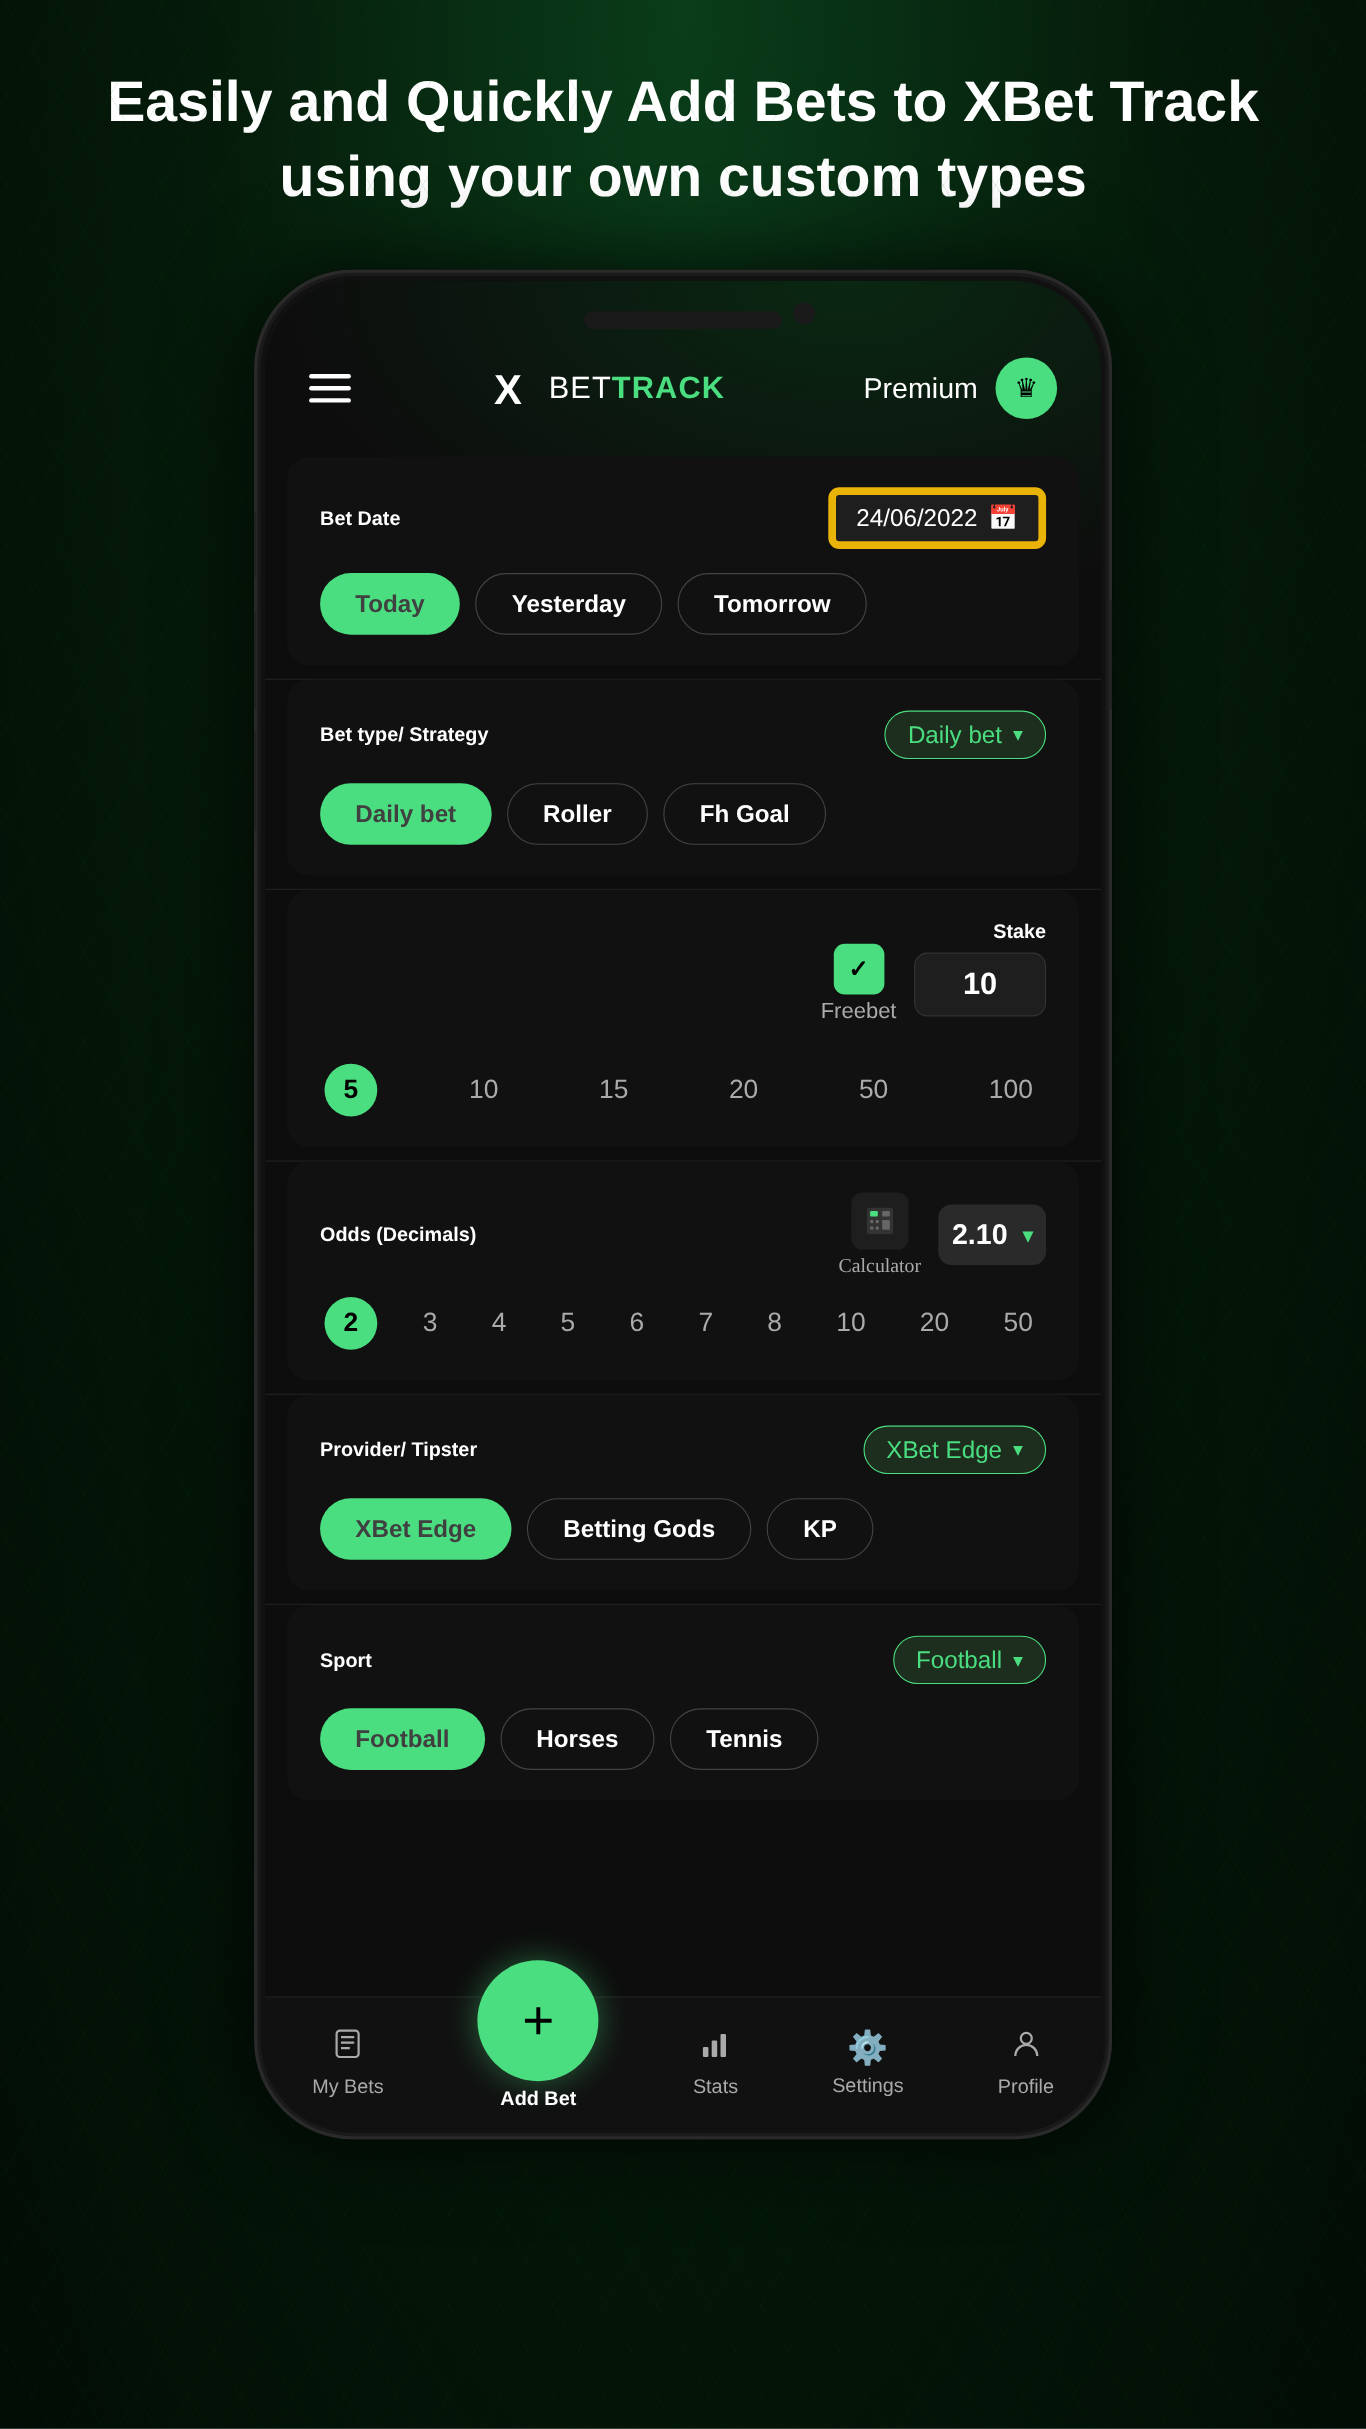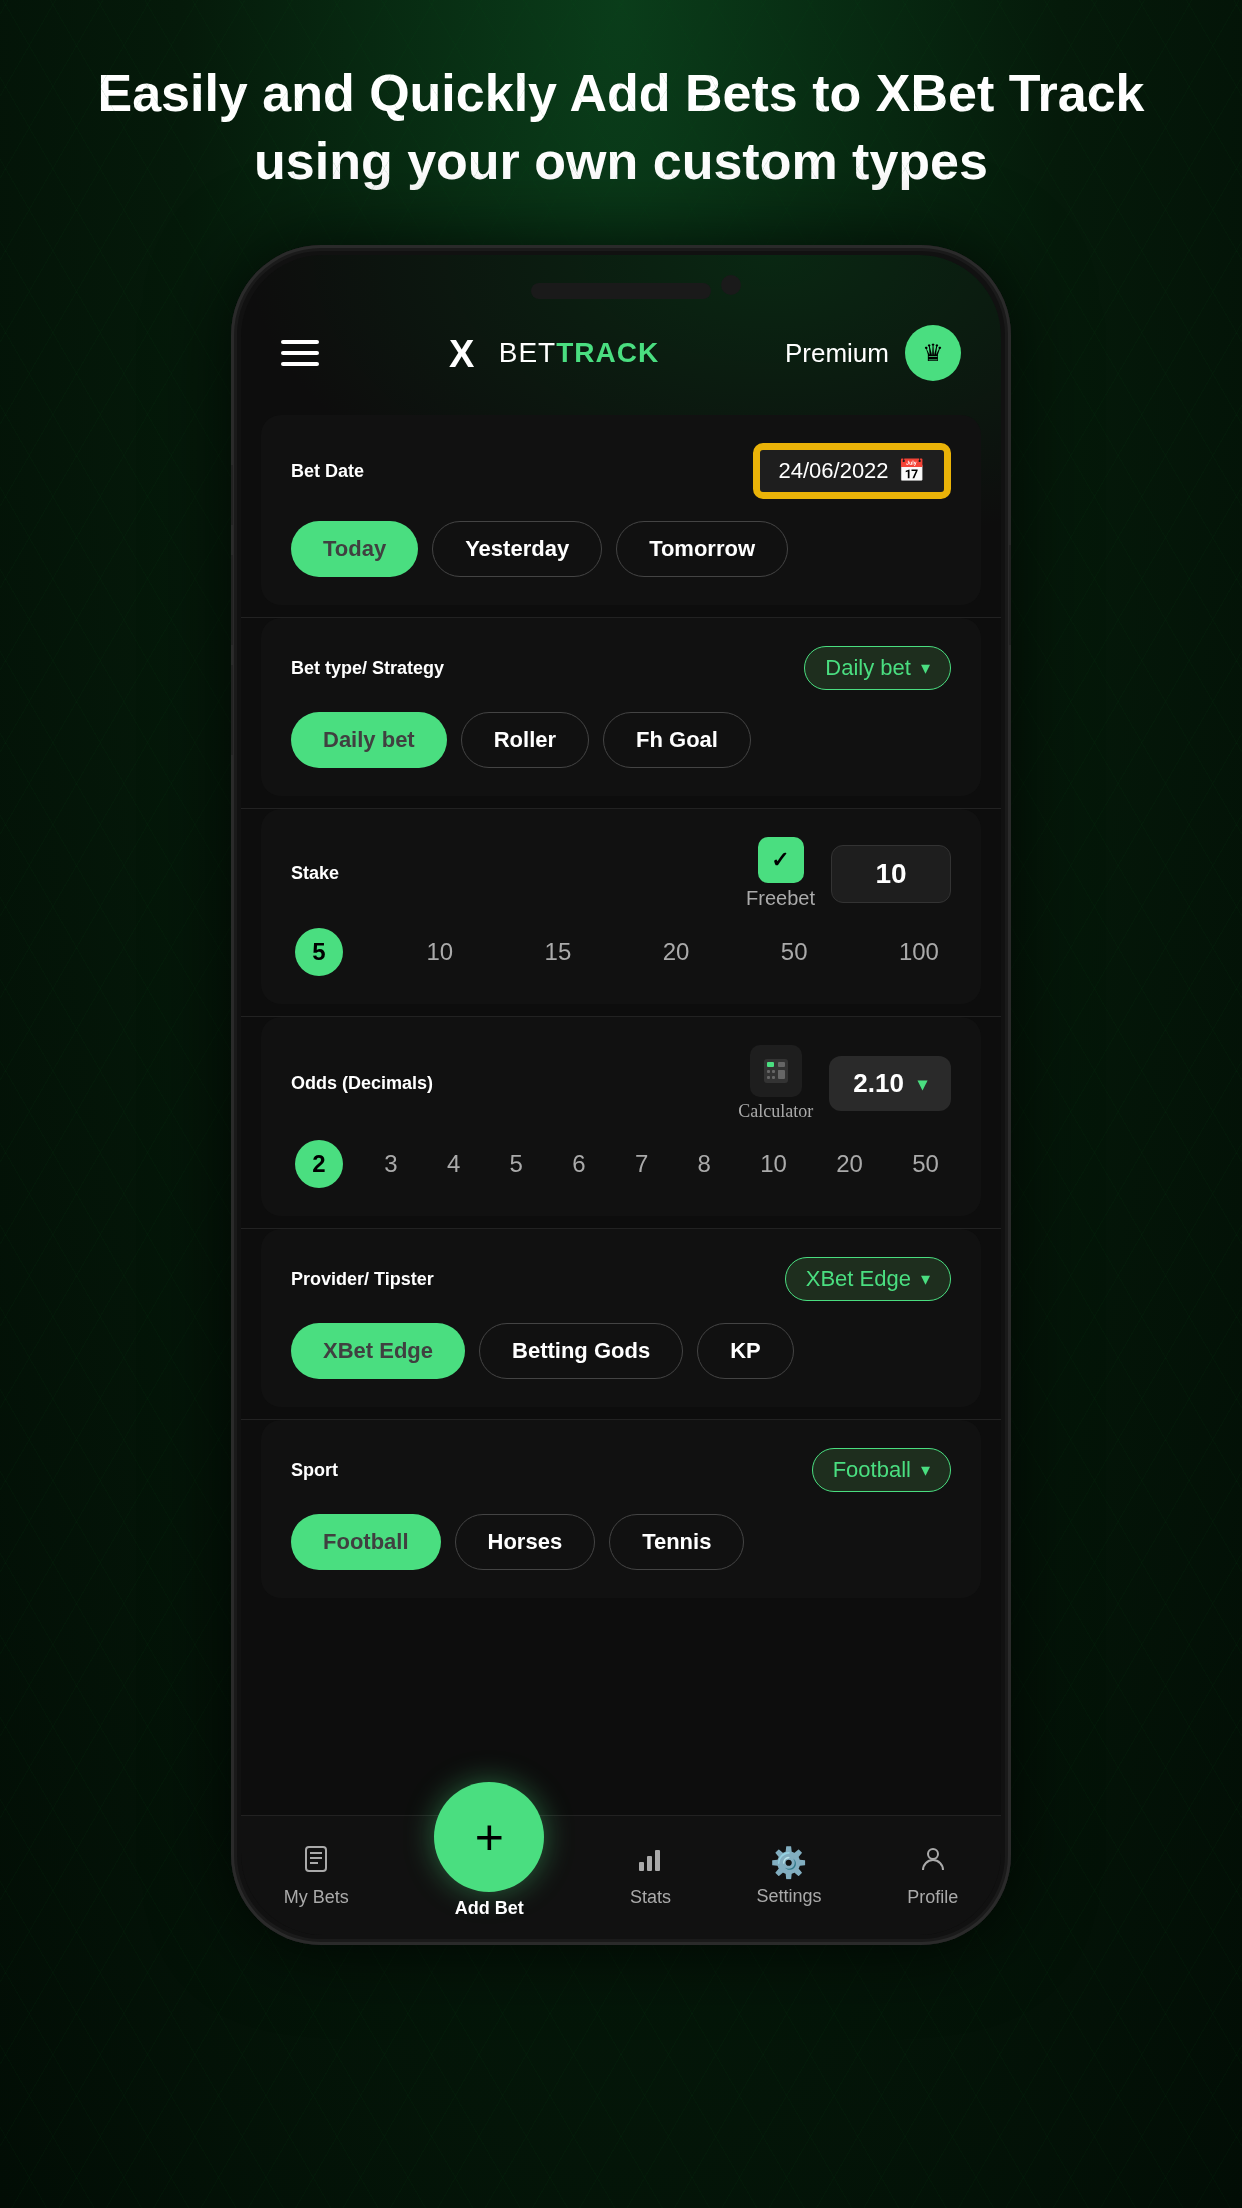--- a/index.html
+++ b/index.html
@@ -230,23 +230,24 @@
     }
     .btn-pill.inactive {
       background: transparent;
       color: white;
       border: 1px solid #444;
     }
 
     
     .stake-top {
       display: flex;
-      align-items: center;
+      align-items: flex-end;
       justify-content: space-between;
-      margin-bottom: 18px;
+      margin-bottom: 36px;
+      flex-direction: column;
     }
     .check-box {
       width: 46px;
       height: 46px;
       background: #4ade80;
       border-radius: 10px;
       display: flex;
       align-items: center;
       justify-content: center;
       font-size: 22px;
@@ -321,21 +322,21 @@
     .calc-label {
       color: #aaa;
       font-size: 18px;
     }
     .odds-dropdown {
       background: #2a2a2a;
       border-radius: 12px;
       color: white;
       font-size: 26px;
       font-weight: 700;
-      padding: 12px 24px;
+      padding: 12px 12px;
       display: flex;
       align-items: center;
       gap: 14px;
     }
 
     
     .bottom-nav {
       position: absolute;
       bottom: 0;
       left: 0; right: 0;

